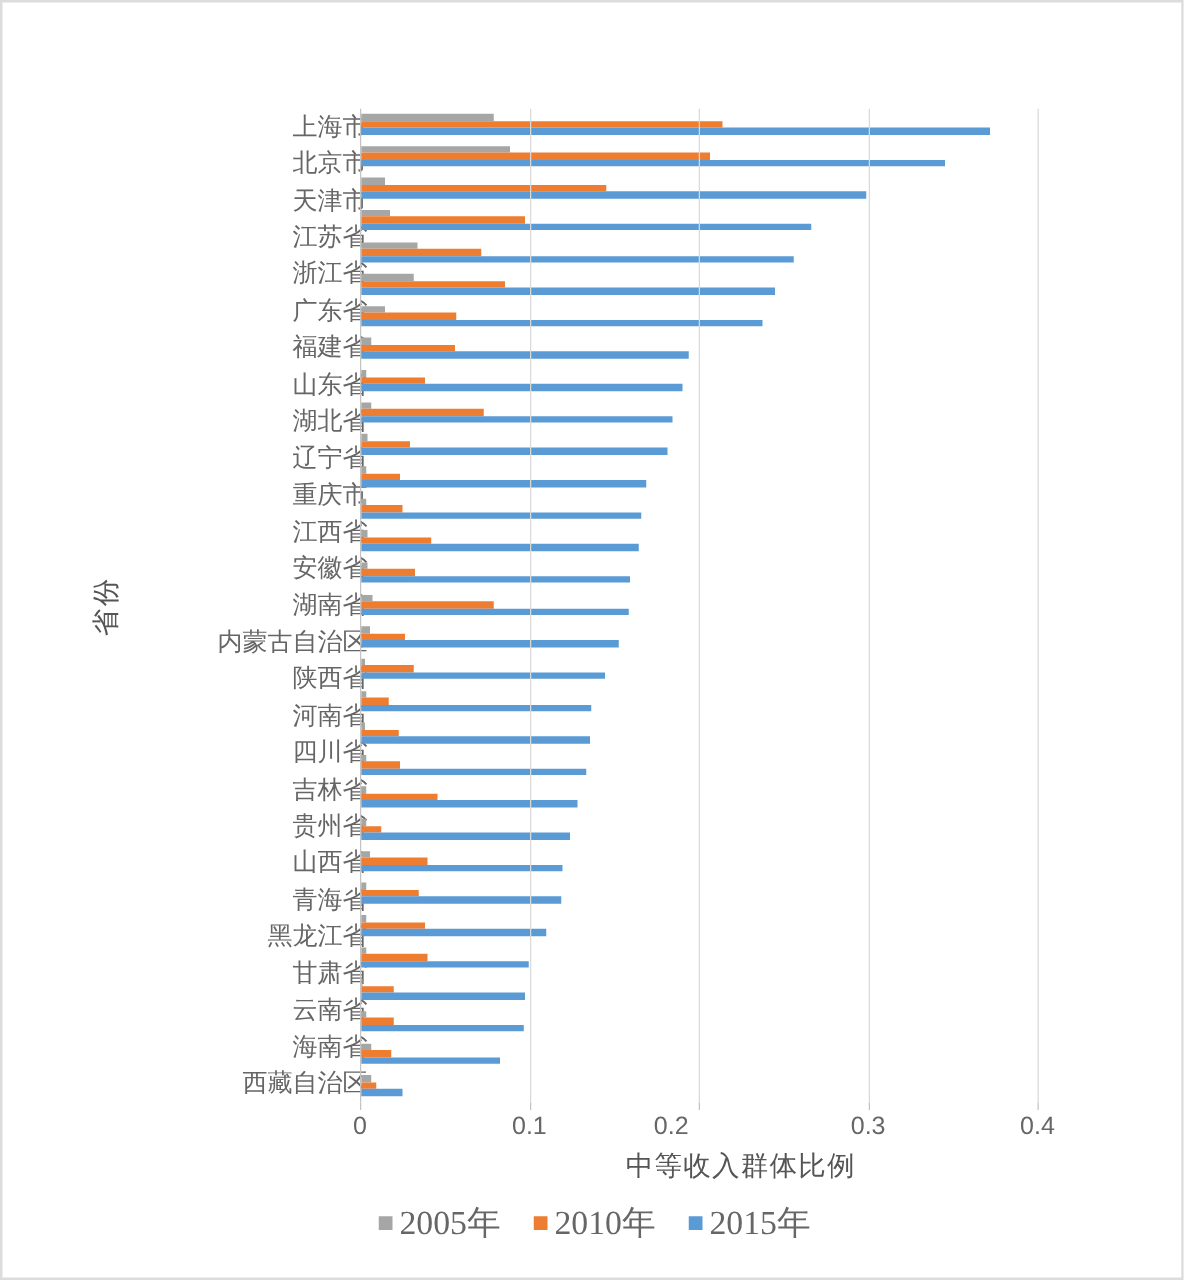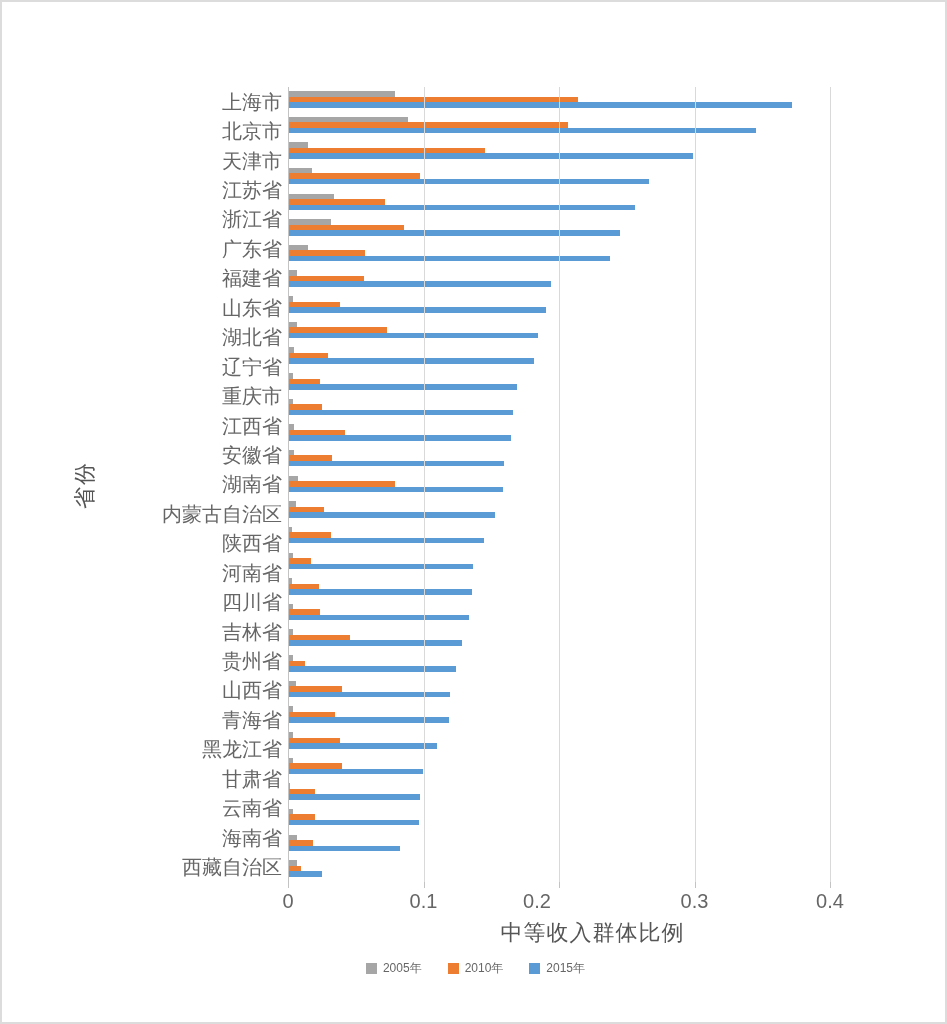--- a/index.html
+++ b/index.html
@@ -9,37 +9,37 @@
     font-family:"Liberation Sans","DejaVu Sans",sans-serif;color:#595959;
   }
   .plot{position:absolute;left:286px;top:85px;width:609px;height:795px;}
   .axis-line{position:absolute;left:0;top:0;width:1px;height:100%;background:#c3c3c3;}
   .gridline{position:absolute;top:0;width:1px;height:100%;background:#d9d9d9;}
   .rows{position:absolute;left:1px;top:0;width:100%;height:100%;display:flex;flex-direction:column;}
   .bar-group{flex:1;display:flex;flex-direction:column;justify-content:flex-start;padding-top:4px;box-sizing:border-box;}
   .bar{height:5.5px;}
   .cat-labels{
     position:absolute;left:0;top:85px;width:280px;height:795px;
-    display:flex;flex-direction:column;text-align:right;
+    display:flex;flex-direction:column;text-align:right;padding-left:12px;
   }
   .cat-label{flex:1;display:flex;align-items:center;justify-content:flex-end;
     font-size:20px;color:#666;line-height:1;}
   .tick{position:absolute;top:880px;width:1px;height:6px;background:#c3c3c3;}
   .x-tick-label{position:absolute;top:888px;width:80px;margin-left:-40px;
     text-align:center;font-size:20px;color:#666;}
   .x-title{position:absolute;top:916px;left:286px;width:609px;text-align:center;
     font-size:22px;color:#555;letter-spacing:1px;}
   .y-title{position:absolute;left:60px;top:460px;width:46px;height:46px;
     font-size:22px;color:#555;transform:rotate(-90deg);white-space:nowrap;
     display:flex;align-items:center;justify-content:center;letter-spacing:2px;}
   .legend{position:absolute;left:0;top:958px;width:947px;display:flex;
     justify-content:center;gap:26px;align-items:center;}
   .legend-item{display:flex;align-items:center;gap:6px;}
   .legend-swatch{width:11px;height:11px;display:inline-block;}
-  .legend-label{font-size:12px;color:#666;}
+  .legend-label{font-size:27px;color:#666;font-family:Liberation Serif, serif;}
 </style>
 </head>
 <body>
 
 <div class="frame">
 
   <div class="cat-labels">
       <div class="cat-label">上海市</div>
       <div class="cat-label">北京市</div>
       <div class="cat-label">天津市</div>

